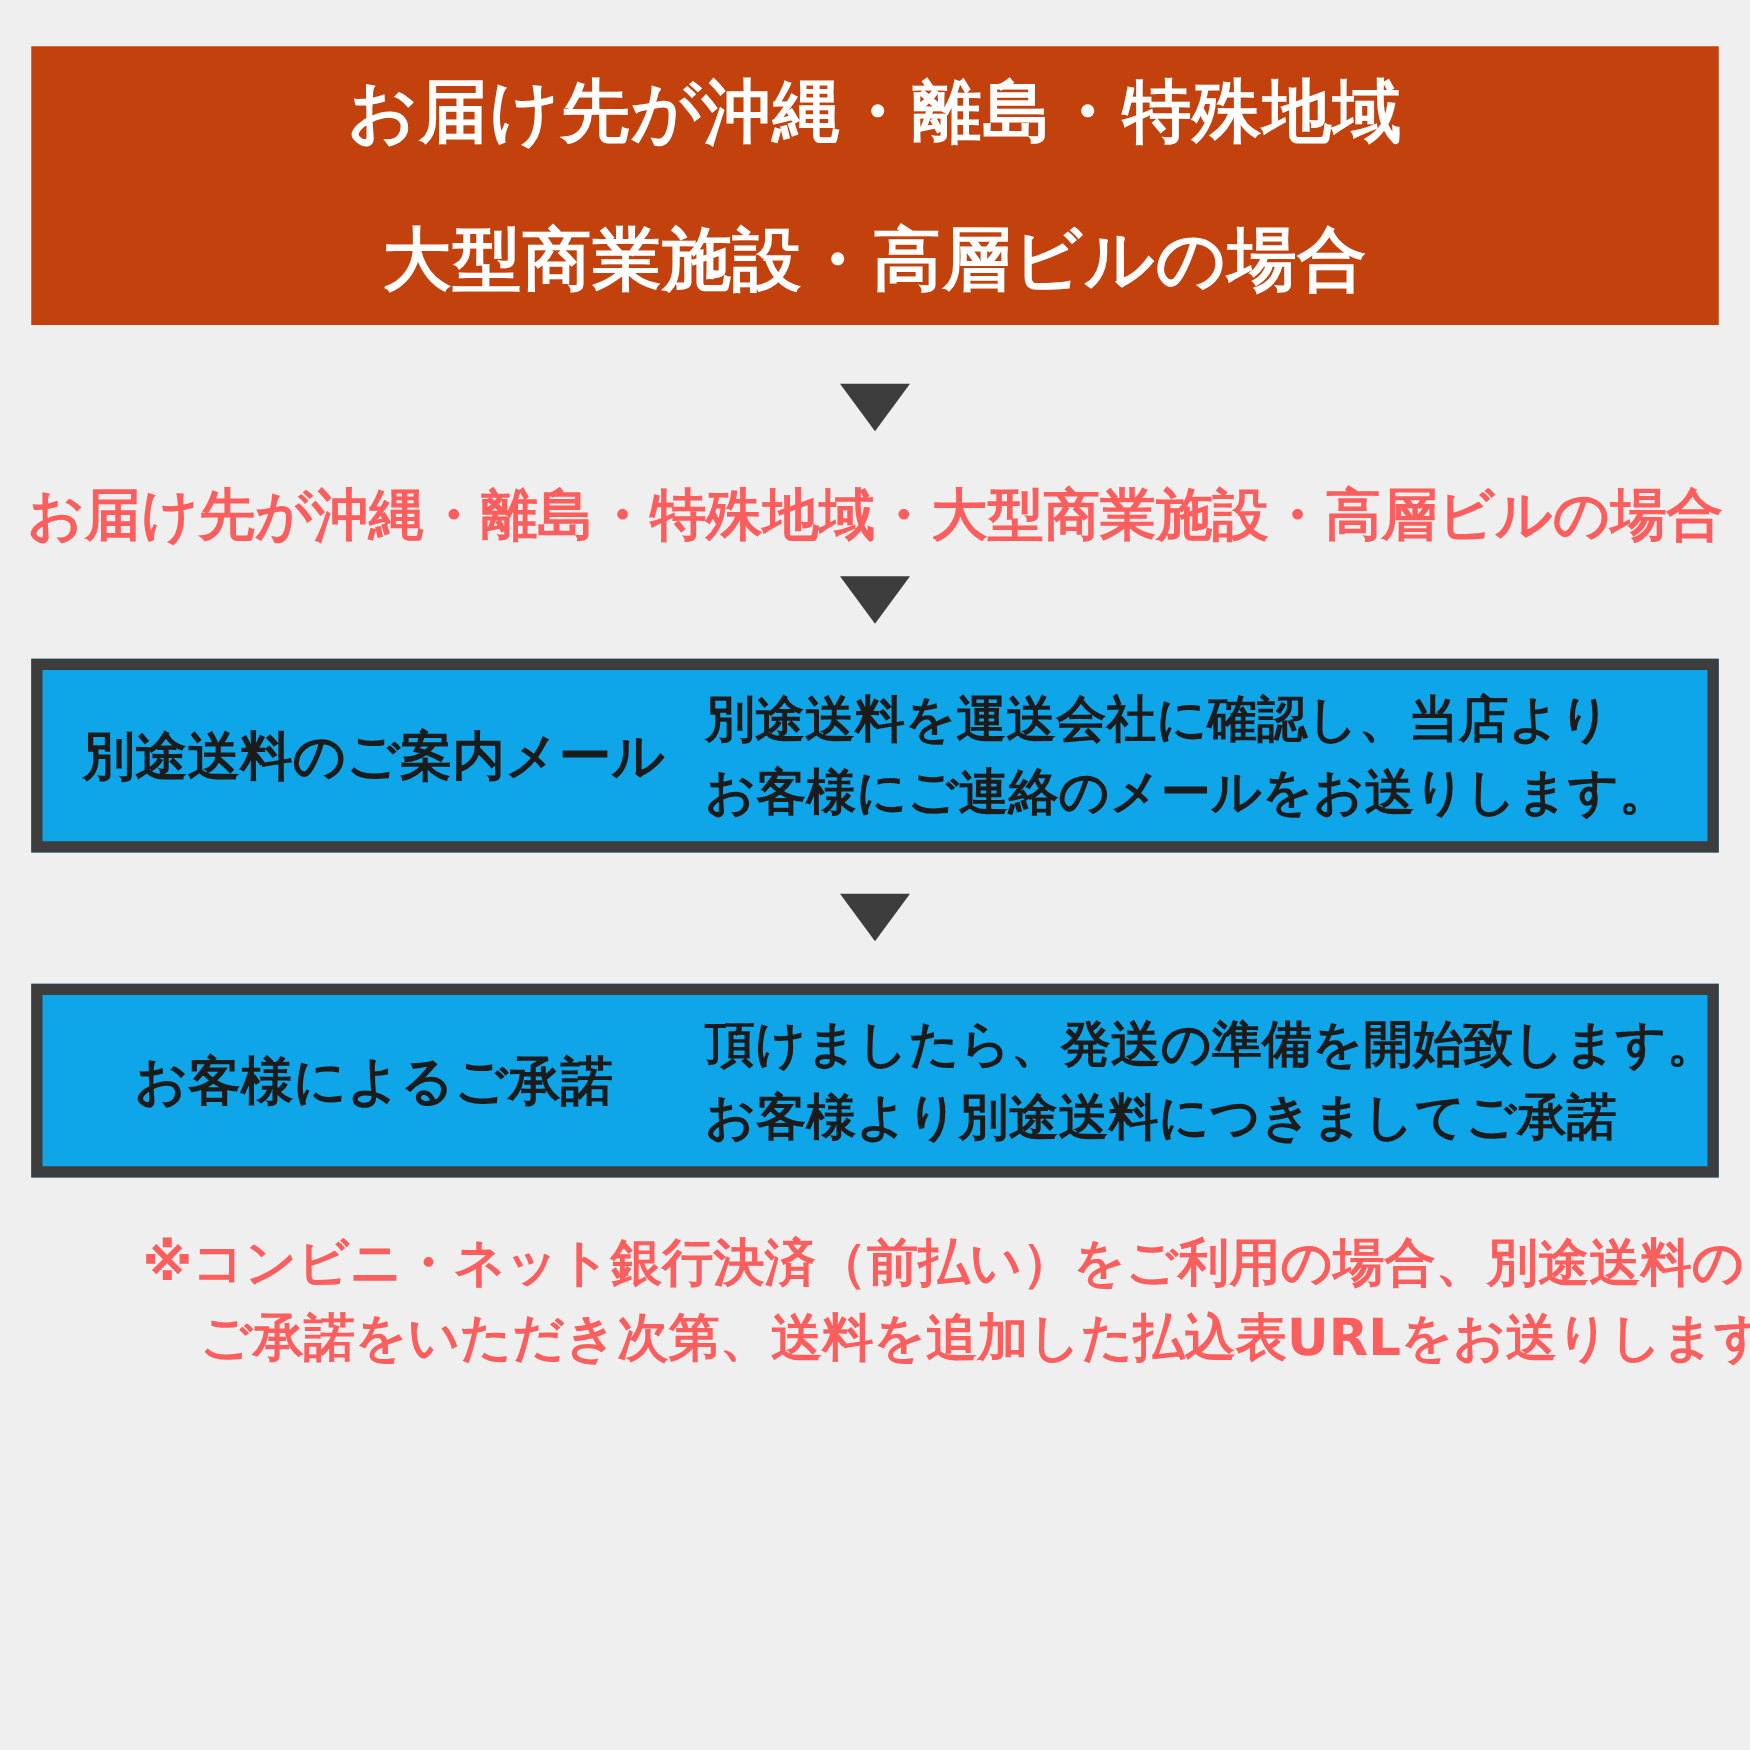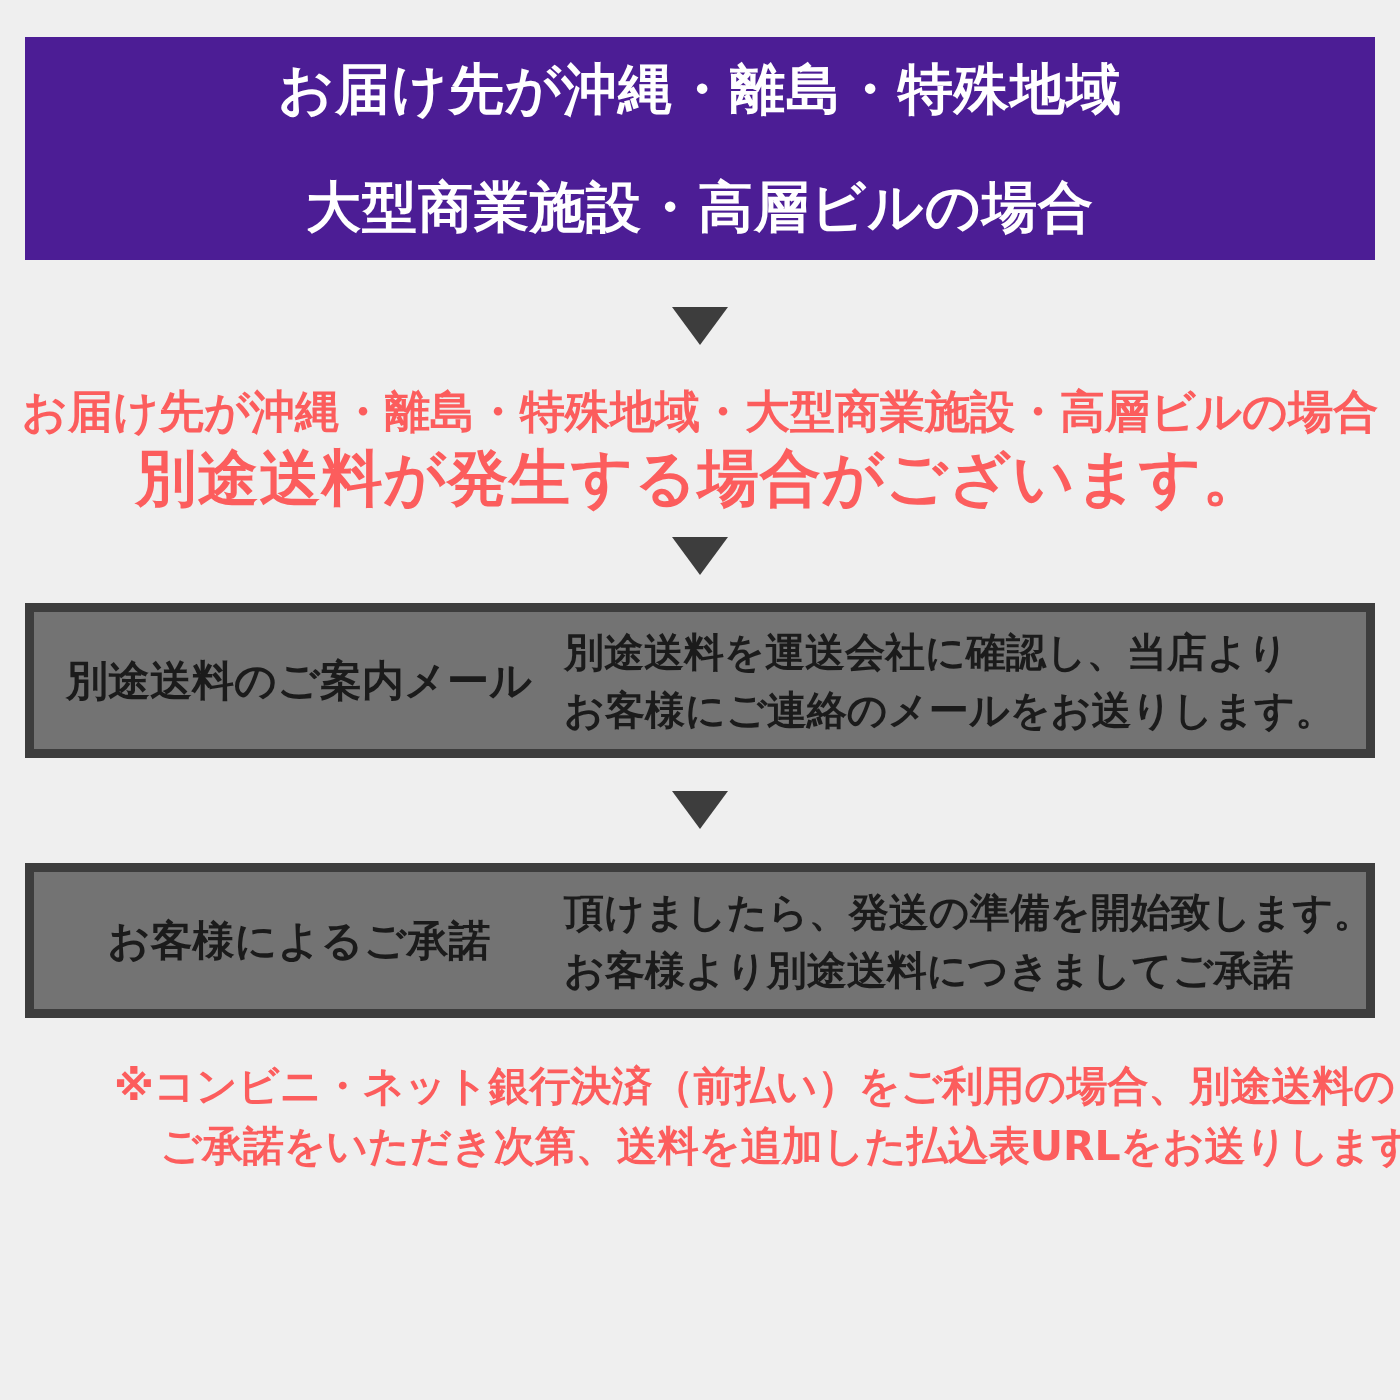--- a/index.html
+++ b/index.html
@@ -9,21 +9,21 @@
     font-family:"DejaVu Sans","Liberation Sans",sans-serif;
     font-weight:bold;
     overflow:hidden;
   }
   .canvas{position:relative;width:1400px;height:1400px;}
 
   
   .hero{
     margin:37px 25px 0;
     height:223px;
-    background:#4c1d95;
+    background:#c2410c;
     color:#ffffff;
     display:flex;flex-direction:column;justify-content:center;align-items:center;
     font-size:55px;line-height:79px;
     letter-spacing:1px;
     text-align:center;
     gap:39px;
   }
 
   
   .arrow{
@@ -39,21 +39,21 @@
   
   .lead{margin-top:40px;text-align:center;color:#fc5d5d;}
   .lead-sub{font-size:45px;line-height:54px;letter-spacing:0;}
   .lead-main{font-size:61px;line-height:74px;margin-top:2px;letter-spacing:1px;}
 
   
   .step-box{
     box-sizing:border-box;
     margin:0 25px;
     height:155px;
-    background:#737373;
+    background:#0ea5e9;
     border:9px solid #3d3d3d;
     display:flex;align-items:center;
   }
   .step-box-1{margin-top:28px;}
   .step-box-2{margin-top:34px;}
   .step-label{
     width:530px;flex:0 0 530px;
     text-align:center;
     color:#1b1b1b;
     font-size:42px;line-height:50px;
@@ -79,21 +79,20 @@
 
   <header class="hero">
     <div>お届け先が沖縄・離島・特殊地域</div>
     <div>大型商業施設・高層ビルの場合</div>
   </header>
 
   <div class="arrow arrow-1"></div>
 
   <section class="lead">
     <div class="lead-sub">お届け先が沖縄・離島・特殊地域・大型商業施設・高層ビルの場合</div>
-    <div class="lead-main">別途送料が発生する場合がございます。</div>
   </section>
 
   <div class="arrow arrow-2"></div>
 
   <section class="step-box step-box-1">
     <div class="step-label">別途送料のご案内メール</div>
     <div class="step-desc">
       <div>別途送料を運送会社に確認し、当店より</div>
       <div>お客様にご連絡のメールをお送りします。</div>
     </div>

